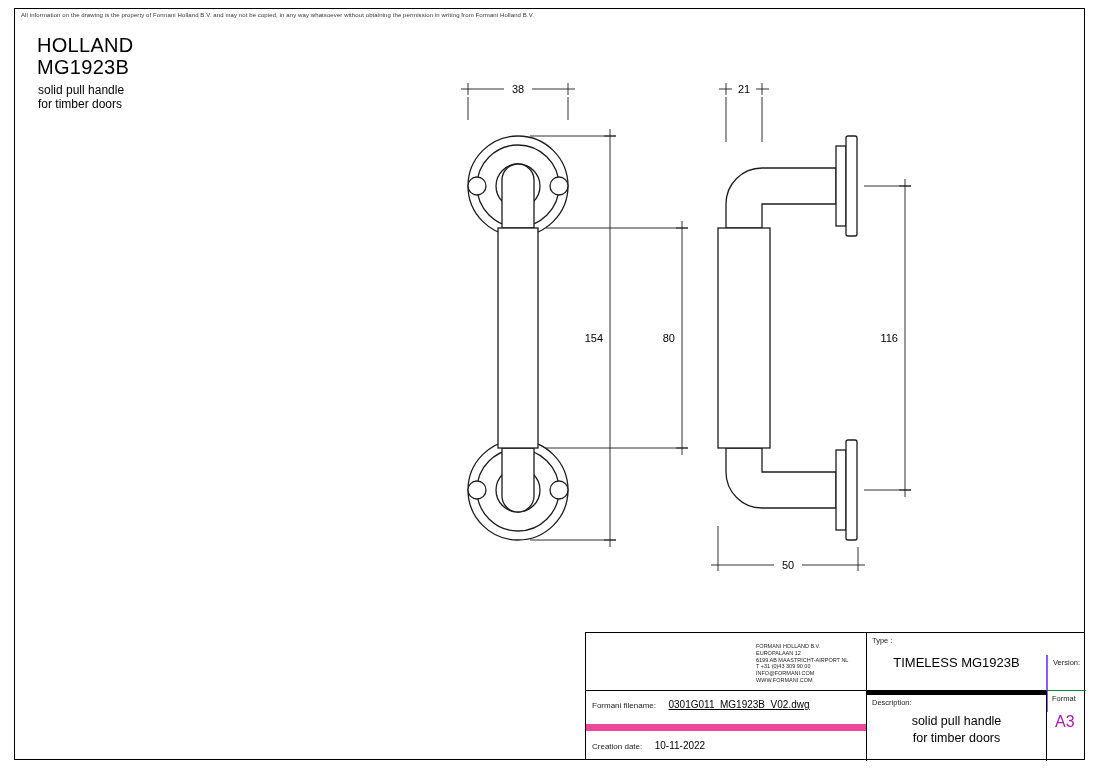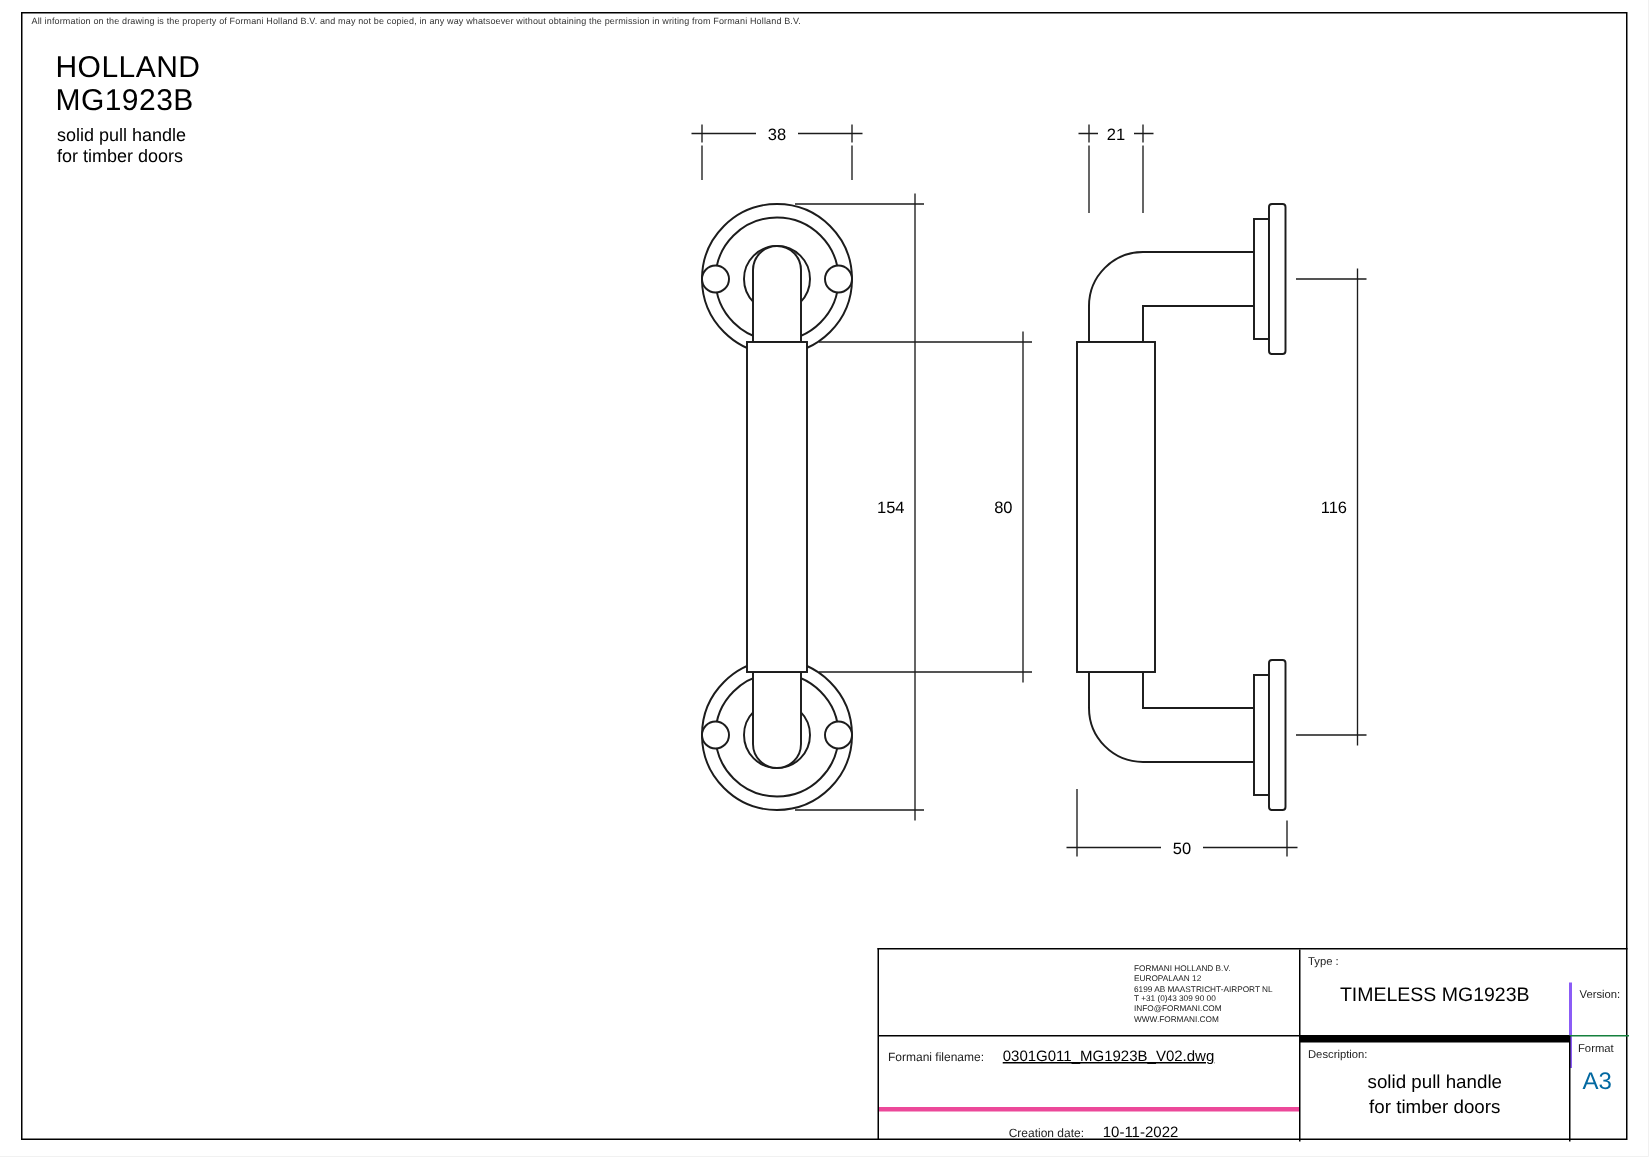--- a/index.html
+++ b/index.html
@@ -20,28 +20,28 @@
   .cell-logo{left:0;top:0;width:170px;height:57px;}
   .logo{font-size:23px;letter-spacing:3.5px;color:#222;font-weight:400;}
   .reg{font-size:8px;vertical-align:10px;color:#222;}
   .cell-address{left:170px;top:0;width:110px;height:57px;font-size:5.5px;line-height:6.8px;color:#222;padding-top:10px;}
   .cell-type{left:280px;top:0;width:180px;height:57px;border-left:1px solid #000;}
   .cell-version{left:460px;top:0;width:40px;height:57px;border-left:2px solid #8b5cf6;margin-top:22px;}
   .cell-label{position:absolute;left:5px;top:3px;font-size:7.5px;color:#222;}
   .type-value{position:absolute;left:0;top:22px;width:100%;text-align:center;font-size:13px;color:#000;}
   .cell-filename{left:0;top:57px;width:280px;height:23px;border-top:1px solid #000;line-height:23px;}
   .cell-drawnby{left:0;top:80px;width:280px;height:23px;border-top:1px solid #000;line-height:23px;}
-  .cell-date{left:0;top:105px;width:280px;height:25px;border-top:3px solid #ec4899;line-height:25px;text-align:center;}
+  .cell-date{left:0;top:91px;width:280px;height:25px;border-top:7px solid #ec4899;line-height:25px;}
   .row-label{font-size:8px;color:#222;margin-left:6px;}
   .row-value{font-size:10px;color:#000;margin-left:8px;}
   .underline{text-decoration:underline;}
   .cell-desc{left:280px;top:57px;width:180px;height:71px;border-left:1px solid #000;border-top:5px solid #000000;}
   .desc-value{position:absolute;top:18px;left:0;width:100%;text-align:center;font-size:12.5px;line-height:17px;color:#000;}
   .cell-format{left:460px;top:57px;width:40px;height:71px;border-left:1px solid #000;border-top:1px solid #15803d;}
-  .format-value{position:absolute;left:8px;top:22px;font-size:16px;color:#0369a1;}
+  .format-value{position:absolute;left:8px;top:22px;font-size:16px;color:#a21caf;}
 </style>
 </head>
 <body>
 
 <div class="sheet">
   <div class="abs sheet-border"></div>
   <div class="abs copyright">All information on the drawing is the property of Formani Holland B.V. and may not be copied, in any way whatsoever without obtaining the permission in writing from Formani Holland B.V.</div>
 
   <div class="abs title-line" style="top:34px;">HOLLAND</div>
   <div class="abs title-line" style="top:56px;">MG1923B</div>

